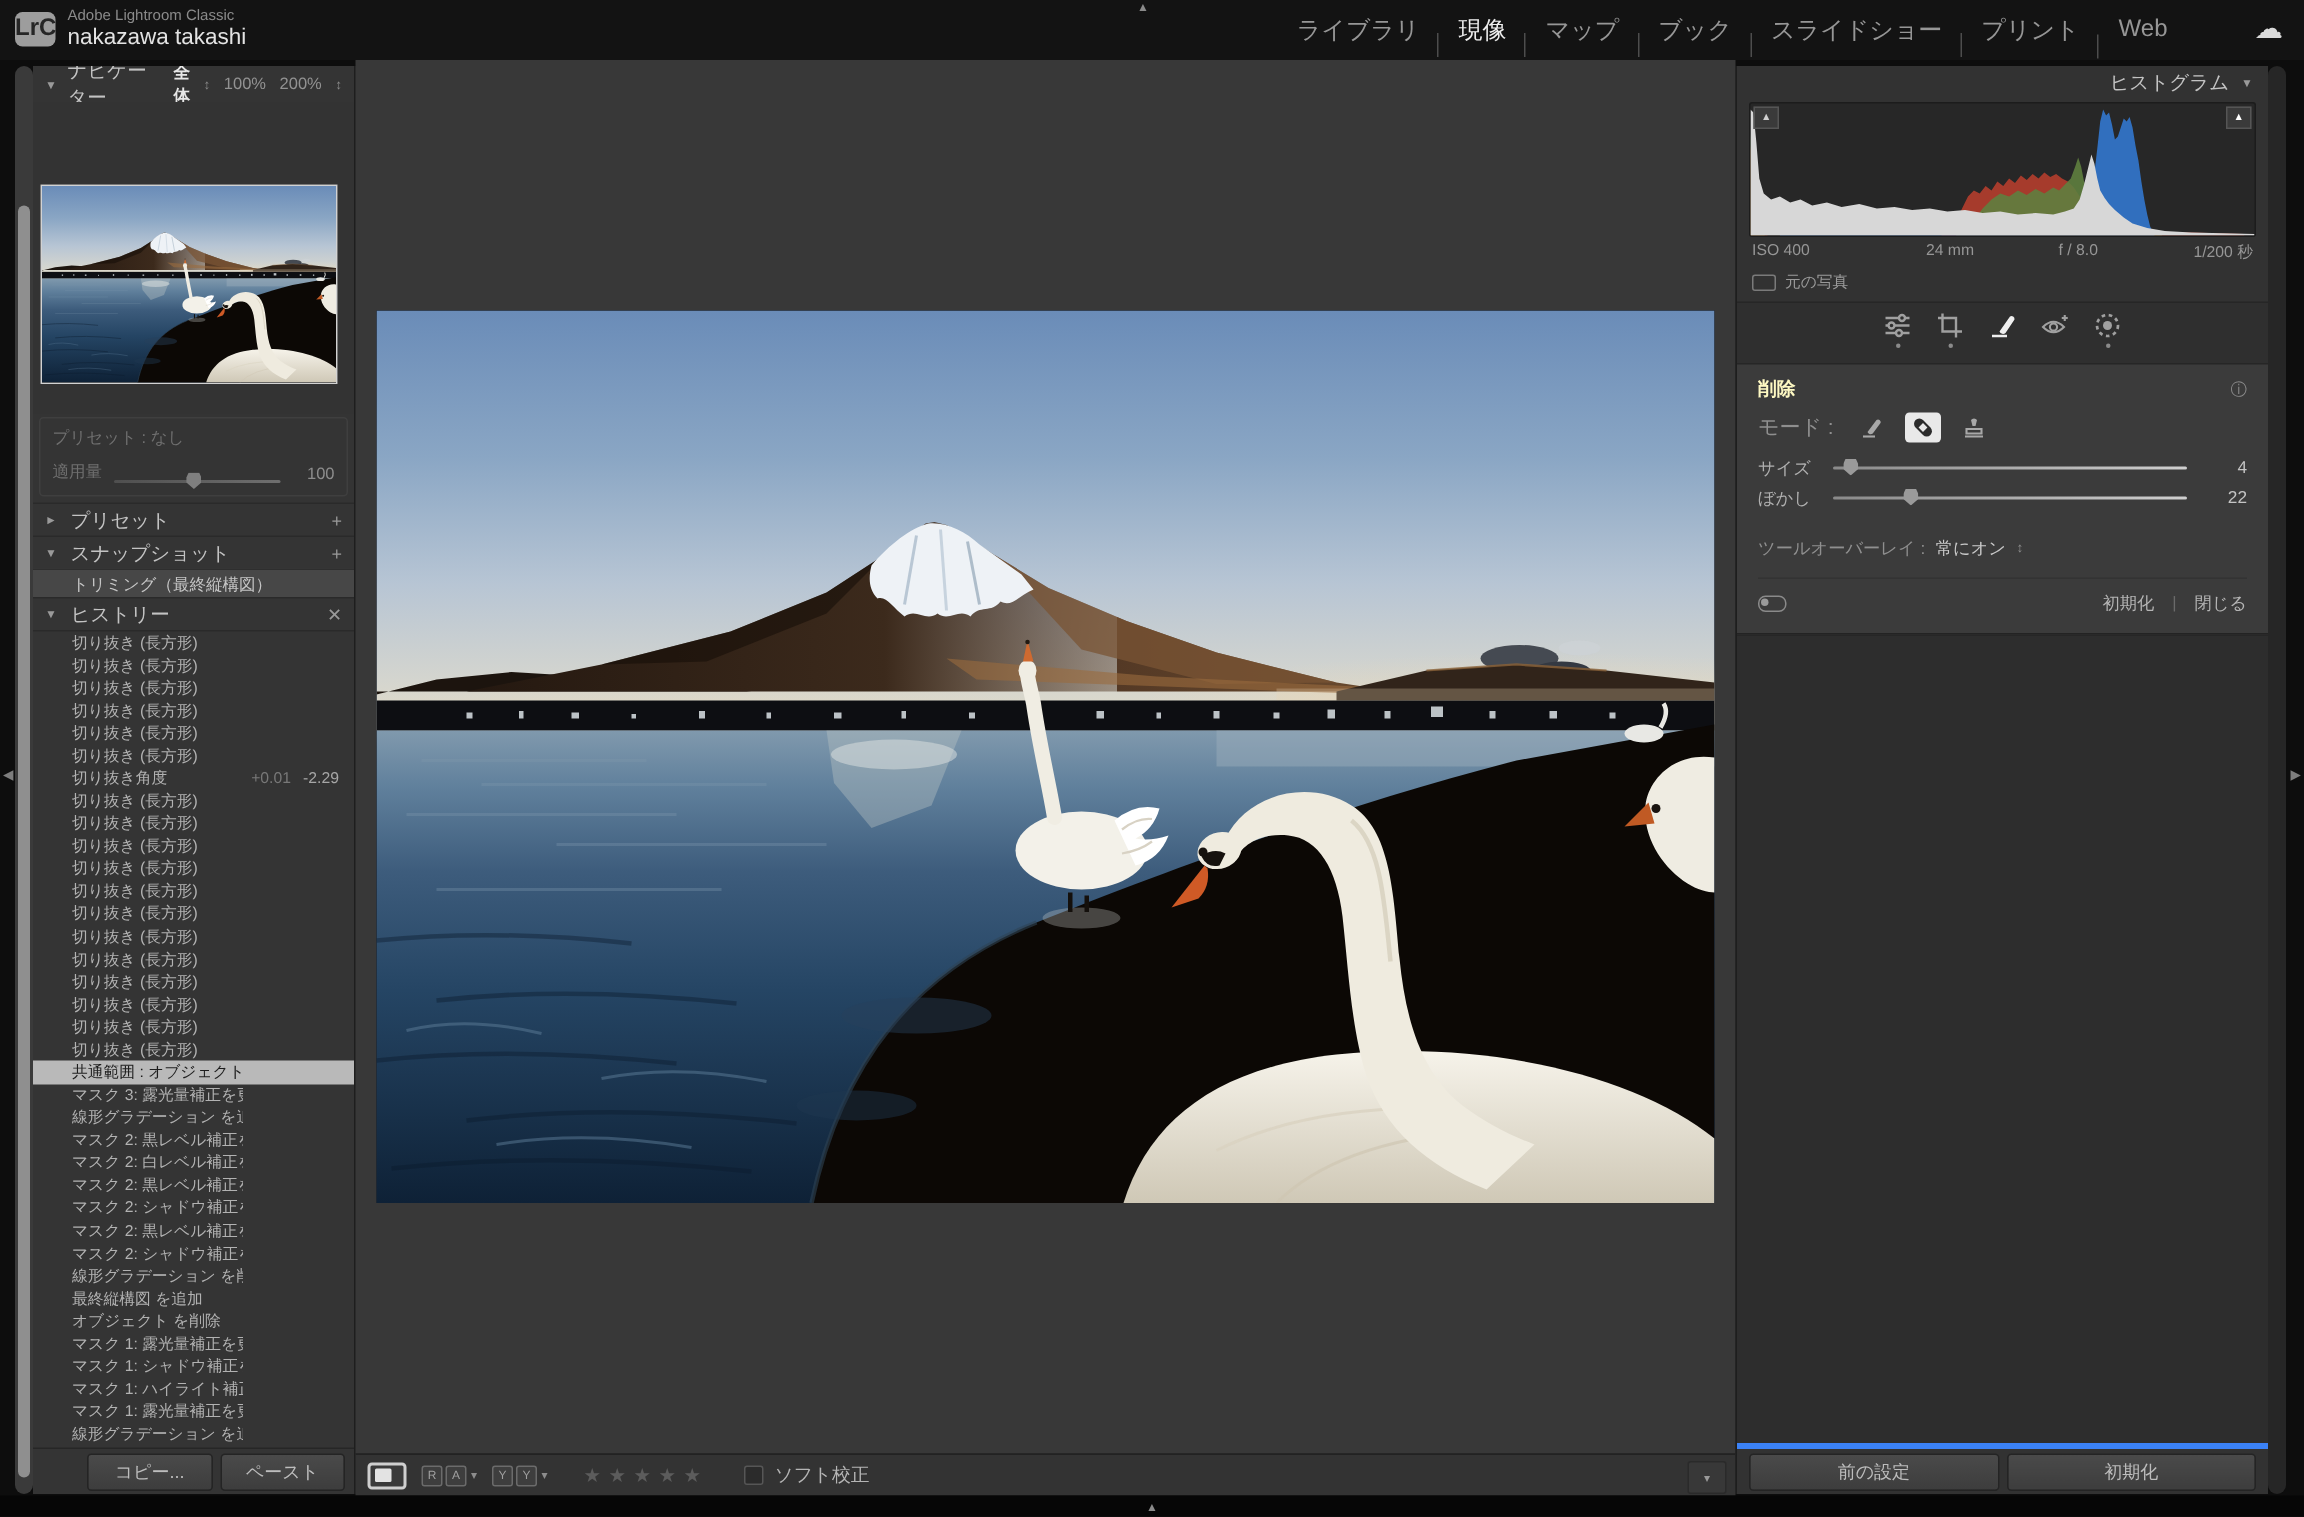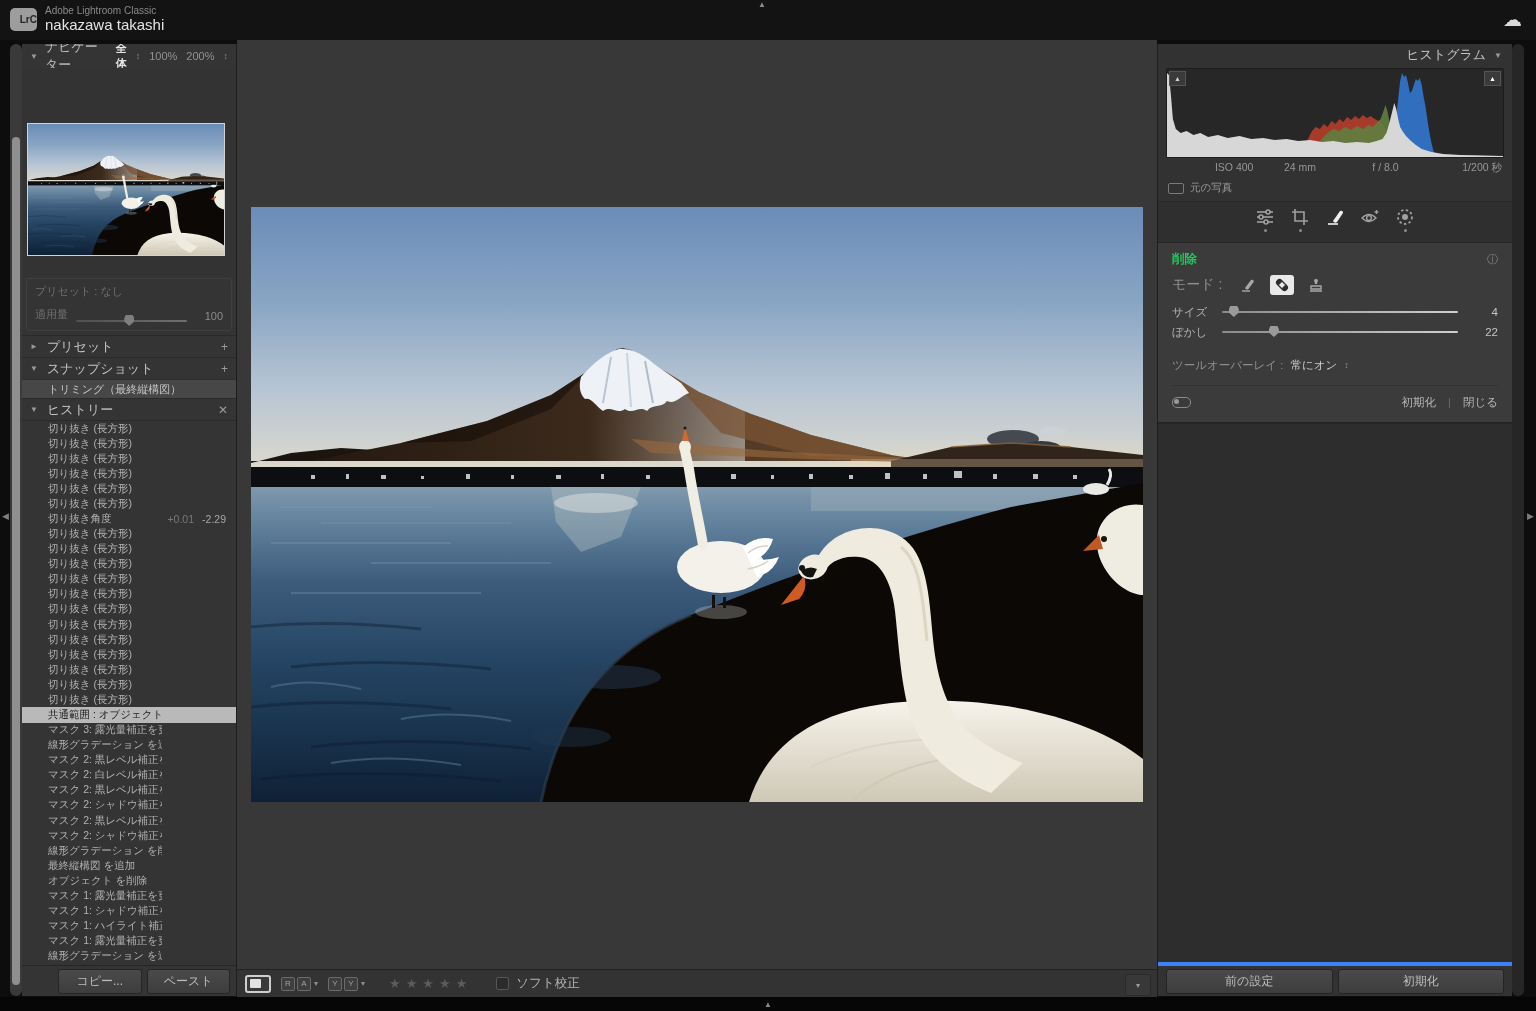--- a/index.html
+++ b/index.html
@@ -3,21 +3,21 @@
 <meta charset="utf-8">
 <style>
   html,body{margin:0;padding:0;background:#000;}
   .stage{position:relative;width:1536px;height:1011px;background:#0d0d0d;overflow:hidden;
          font-family:"Liberation Sans","DejaVu Sans",sans-serif;color:#b9b9b9;
          -webkit-font-smoothing:antialiased;}
   
   .topbar{position:absolute;left:0;top:0;width:1536px;height:40px;background:#131313;}
   .identity{position:absolute;left:10px;top:5px;display:flex;align-items:center;gap:8px;}
   .lrc-logo{width:27px;height:23px;background:#9d9d9d;border-radius:5px;color:#262626;
-            font-weight:bold;font-size:10px;display:flex;align-items:center;justify-content:flex-end;}
+            font-weight:bold;font-size:16px;display:flex;align-items:center;justify-content:flex-start;}
   .app-name{font-size:10px;color:#8a8a8a;line-height:11px;}
   .user-name{font-size:15px;color:#e3e3e3;line-height:17px;}
   .modules{position:absolute;right:78px;top:0;height:40px;display:flex;align-items:center;}
   .module{font-size:16px;color:#969696;padding:0 13px;cursor:default;position:relative;}
   .module + .module::before{content:"";position:absolute;left:-1px;top:12px;height:16px;border-left:1px solid #4d4d4d;}
   .module.active{color:#efefef;}
   .cloud{position:absolute;right:14px;top:8px;font-size:19px;color:#d9d9d9;}
   
   .edge-arrow{position:absolute;font-size:9px;color:#7d7d7d;}
   .lscroll{position:absolute;left:10px;top:44px;width:12px;height:952px;background:#3a3a3a;border-radius:6px;}
@@ -90,38 +90,38 @@
                padding:0 10px;font-size:13px;color:#c3c3c3;}
   .hist-header .tri{font-size:8px;color:#9a9a9a;}
   .hist-box{flex:none;position:relative;margin:2px 8px 0 8px;height:88px;background:#272727;
             border:1px solid #1c1c1c;border-radius:2px;}
   .hist-box svg{display:block;width:100%;height:100%;}
   .clip{position:absolute;top:2px;width:15px;height:13px;background:#3a3a3a;border:1px solid #555;
         display:flex;align-items:center;justify-content:center;font-size:7px;color:#cfcfcf;}
   .clip.left{left:2px;}
   .clip.right{right:2px;color:#fff;}
   .hist-info{flex:none;display:flex;margin:3px 10px 0 10px;font-size:10.5px;color:#969696;}
-  .hist-info span:nth-child(1){flex:1.1;text-align:right;}
+  .hist-info span:nth-child(1){flex:1.1;text-align:left;}
   .hist-info span:nth-child(2){flex:1.2;text-align:center;}
   .hist-info span:nth-child(3){flex:1;text-align:center;}
   .hist-info span:nth-child(4){flex:1;text-align:right;}
   .orig-row{flex:none;display:flex;align-items:center;gap:6px;margin:6px 10px 6px 10px;}
   .orig-icon{width:14px;height:9px;border:1px solid #7a7a7a;border-radius:2px;}
   .orig-row span{font-size:10.5px;color:#9a9a9a;}
   .tool-strip{flex:none;height:34px;border-top:1px solid #262626;display:flex;align-items:flex-start;
               justify-content:center;gap:13px;padding-top:6px;background:#2f2f2f;}
   .tool{display:flex;flex-direction:column;align-items:center;gap:3px;width:22px;}
   .tool svg{display:block;}
   .tool .dot{width:3px;height:3px;border-radius:50%;background:#8a8a8a;visibility:hidden;}
   .tool.has-dot .dot{visibility:visible;}
   
   .remove-panel{flex:none;background:#3b3b3b;border-top:1px solid #262626;border-bottom:1px solid #232323;
                 padding:6px 14px 8px 14px;}
   .rp-header{display:flex;align-items:center;height:20px;}
-  .rp-title{font-size:12.5px;color:#22c55e;font-weight:bold;flex:1;}
+  .rp-title{font-size:12.5px;color:#fef9c3;font-weight:bold;flex:1;}
   .rp-info{font-size:11px;color:#8a8a8a;}
   .rp-mode{display:flex;align-items:center;gap:10px;height:32px;}
   .rp-mode-label{font-size:14px;color:#8f8f8f;margin-right:4px;}
   .mode-btn{width:24px;height:20px;border-radius:3px;display:flex;align-items:center;justify-content:center;}
   .mode-btn.selected{background:#e9e9e9;}
   .rp-slider{display:flex;align-items:center;gap:10px;height:18px;margin-top:2px;}
   .rp-slider .lab{flex:none;width:40px;font-size:11.5px;color:#b0b0b0;}
   .rp-slider .track{background:linear-gradient(90deg,#8a8a8a,#cfcfcf);}
   .rp-slider .val{flex:none;width:30px;text-align:right;font-size:11.5px;color:#c4c4c4;}
   .rp-overlay{display:flex;align-items:center;gap:7px;height:20px;margin-top:14px;}
@@ -299,20 +299,30 @@
   <header class="topbar">
     <div class="identity">
       <div class="lrc-logo">
         <span>LrC</span>
       </div>
       <div>
         <div class="app-name">Adobe Lightroom Classic</div>
         <div class="user-name">nakazawa takashi</div>
       </div>
     </div>
+    <nav class="modules">
+
+    <span class="module">ライブラリ</span>
+        <span class="module active">現像</span>
+        <span class="module">マップ</span>
+        <span class="module">ブック</span>
+        <span class="module">スライドショー</span>
+        <span class="module">プリント</span>
+        <span class="module">Web</span>
+      </nav>
     <span class="cloud">☁</span>
   </header>
 
   <span class="top-arrow">▲</span>
   <span class="edge-arrow" style="left:2px;top:511px;">◀</span>
   <span class="edge-arrow" style="left:1527px;top:511px;">▶</span>
 
   <div class="lscroll">
     <div class="lscroll-thumb"></div>
   </div>

